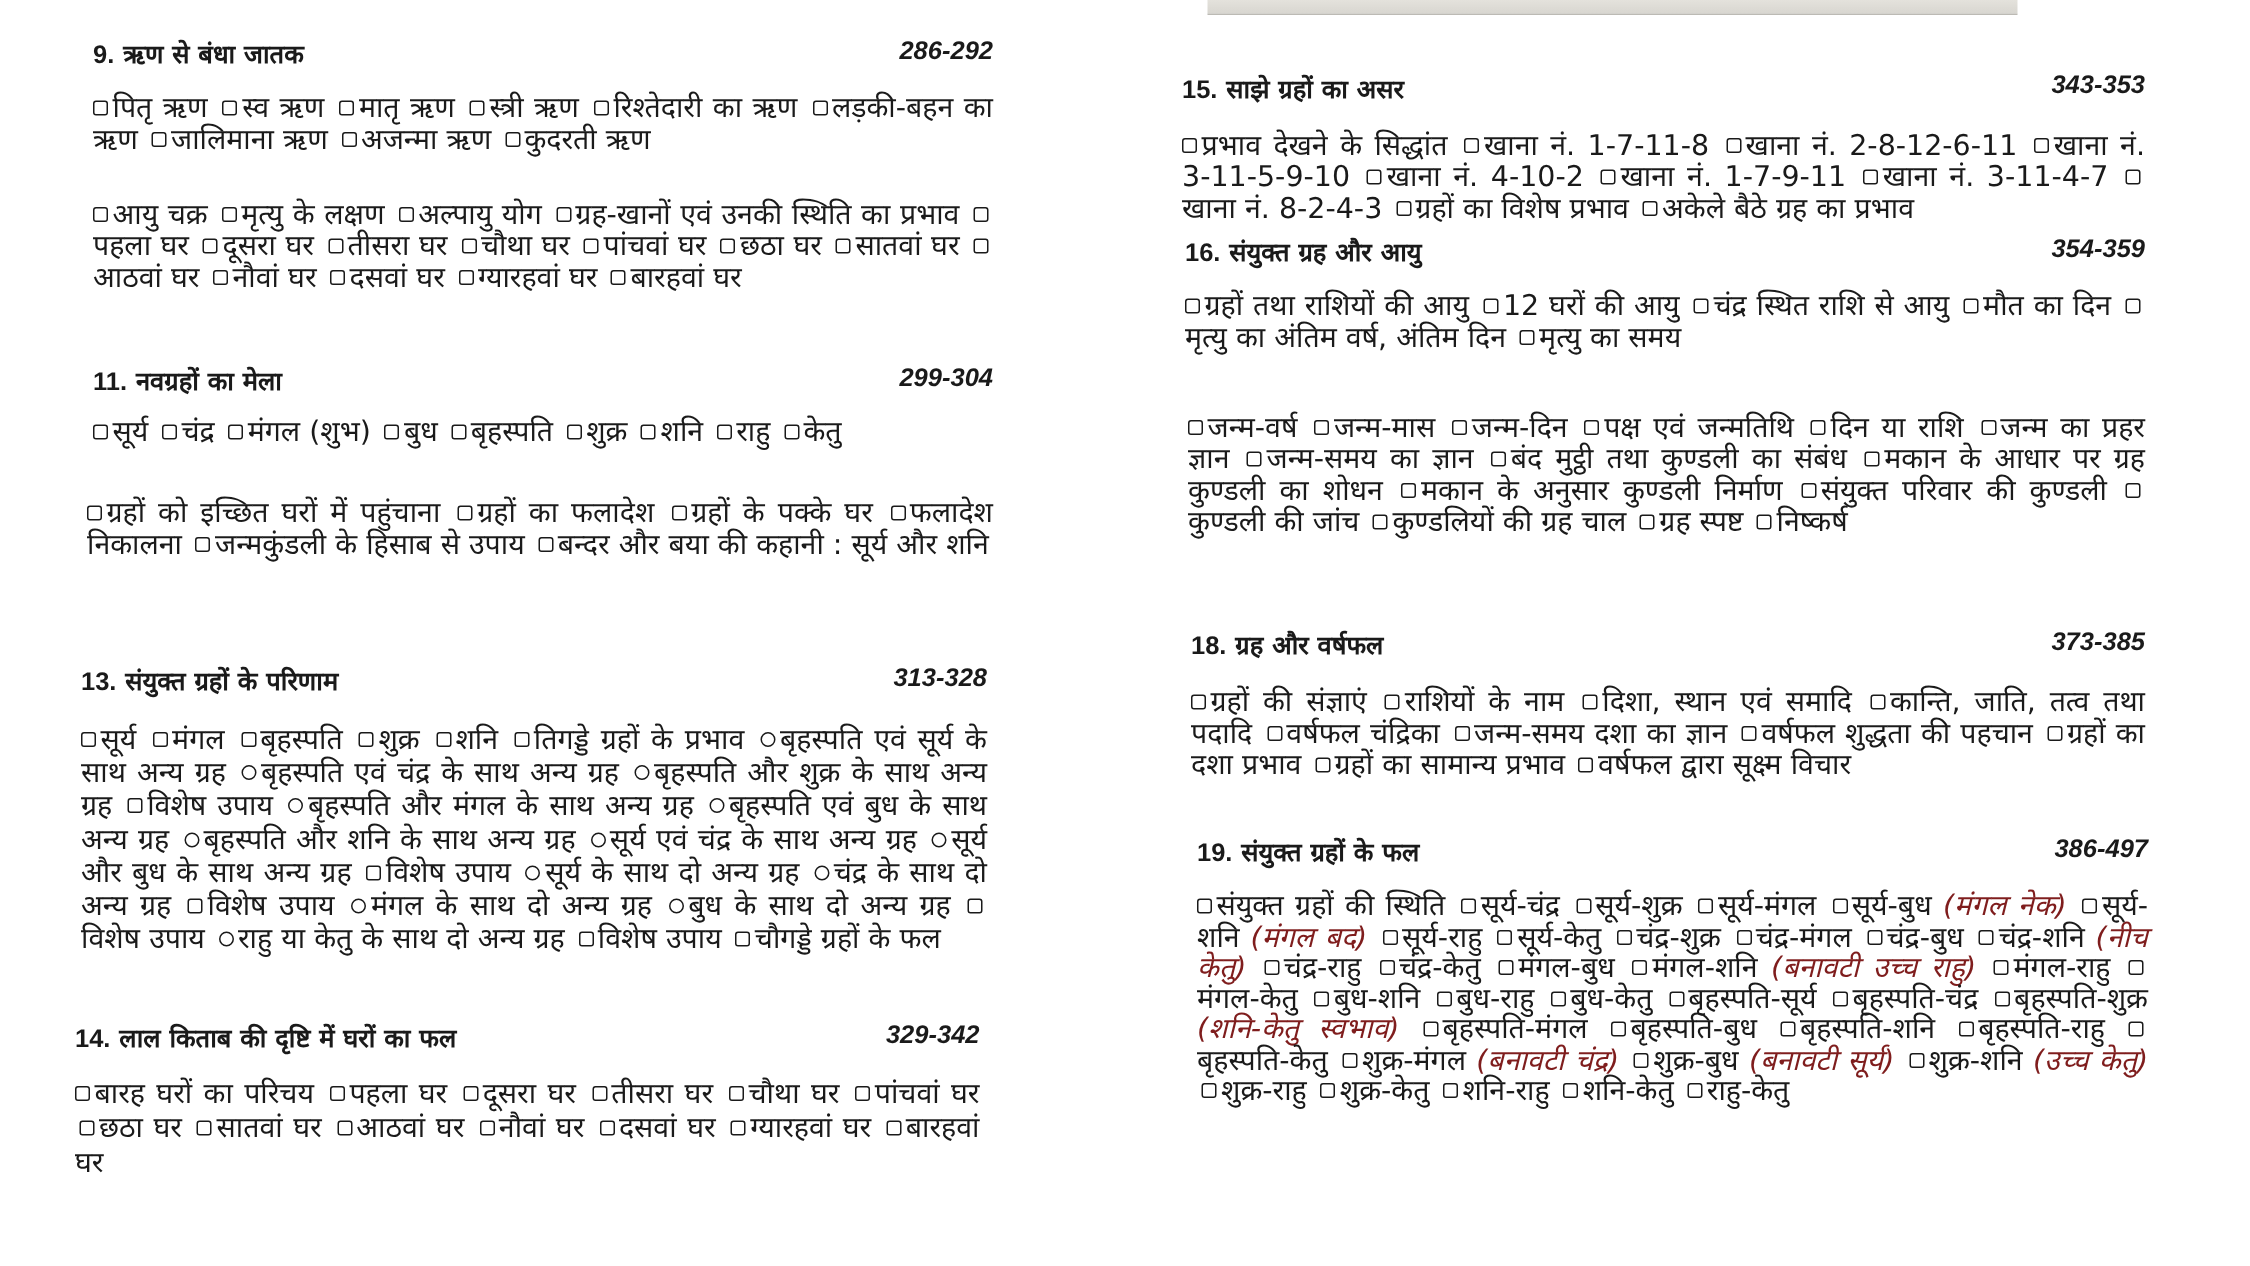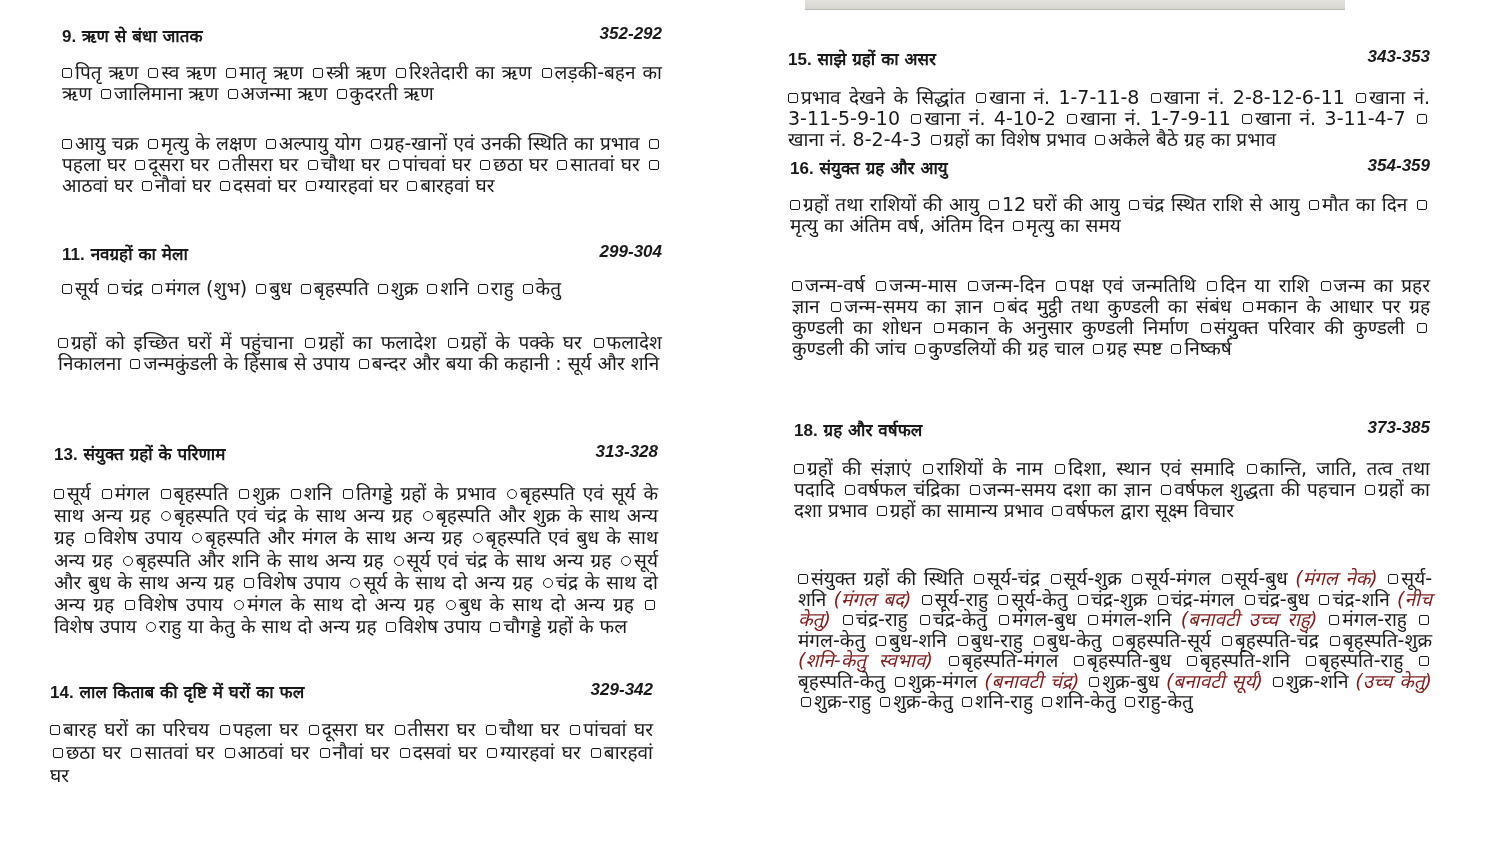--- a/index.html
+++ b/index.html
@@ -50,21 +50,21 @@
 </style>
 </head>
 <body>
 
 <div class="scan-strip"></div>
 
 <div class="page page-left">
   <div class="chapter" style="left:62px; top:24px; width:600px;">
     <div class="ch-head">
         <div class="ch-title"><span class="num">9.</span> <span>ऋण से बंधा जातक</span></div>
-        <div class="ch-pages">352-292</div>
+        <div class="ch-pages">286-292</div>
       </div>
     <div class="ch-body" style="margin-top:12px;"><span class="it"><span class="box"></span><span>पितृ ऋण</span></span> <span class="it"><span class="box"></span><span>स्व ऋण</span></span> <span class="it"><span class="box"></span><span>मातृ ऋण</span></span> <span class="it"><span class="box"></span><span>स्त्री ऋण</span></span> <span class="it"><span class="box"></span><span>रिश्तेदारी का ऋण</span></span> <span class="it"><span class="box"></span><span>लड़की-बहन का ऋण</span></span> <span class="it"><span class="box"></span><span>जालिमाना ऋण</span></span> <span class="it"><span class="box"></span><span>अजन्मा ऋण</span></span> <span class="it"><span class="box"></span><span>कुदरती ऋण</span></span> </div>
   </div>
 
   <div class="chapter" style="left:62px; top:121px; width:600px;">
     <div class="ch-body" style="margin-top:12px;"><span class="it"><span class="box"></span><span>आयु चक्र</span></span> <span class="it"><span class="box"></span><span>मृत्यु के लक्षण</span></span> <span class="it"><span class="box"></span><span>अल्पायु योग</span></span> <span class="it"><span class="box"></span><span>ग्रह-खानों एवं उनकी स्थिति का प्रभाव</span></span> <span class="it"><span class="box"></span><span>पहला घर</span></span> <span class="it"><span class="box"></span><span>दूसरा घर</span></span> <span class="it"><span class="box"></span><span>तीसरा घर</span></span> <span class="it"><span class="box"></span><span>चौथा घर</span></span> <span class="it"><span class="box"></span><span>पांचवां घर</span></span> <span class="it"><span class="box"></span><span>छठा घर</span></span> <span class="it"><span class="box"></span><span>सातवां घर</span></span> <span class="it"><span class="box"></span><span>आठवां घर</span></span> <span class="it"><span class="box"></span><span>नौवां घर</span></span> <span class="it"><span class="box"></span><span>दसवां घर</span></span> <span class="it"><span class="box"></span><span>ग्यारहवां घर</span></span> <span class="it"><span class="box"></span><span>बारहवां घर</span></span> </div>
   </div>
 
   <div class="chapter" style="left:62px; top:242px; width:600px;">
     <div class="ch-head">
@@ -118,15 +118,19 @@
 
   <div class="chapter" style="left:34px; top:418px; width:636px;">
     <div class="ch-head">
         <div class="ch-title"><span class="num">18.</span> <span>ग्रह और वर्षफल</span></div>
         <div class="ch-pages">373-385</div>
       </div>
     <div class="ch-body" style="margin-top:14px;"><span class="it"><span class="box"></span><span>ग्रहों की संज्ञाएं</span></span> <span class="it"><span class="box"></span><span>राशियों के नाम</span></span> <span class="it"><span class="box"></span><span>दिशा, स्थान एवं समादि</span></span> <span class="it"><span class="box"></span><span>कान्ति, जाति, तत्व तथा पदादि</span></span> <span class="it"><span class="box"></span><span>वर्षफल चंद्रिका</span></span> <span class="it"><span class="box"></span><span>जन्म-समय दशा का ज्ञान</span></span> <span class="it"><span class="box"></span><span>वर्षफल शुद्धता की पहचान</span></span> <span class="it"><span class="box"></span><span>ग्रहों का दशा प्रभाव</span></span> <span class="it"><span class="box"></span><span>ग्रहों का सामान्य प्रभाव</span></span> <span class="it"><span class="box"></span><span>वर्षफल द्वारा सूक्ष्म विचार</span></span> </div>
   </div>
 
   <div class="chapter" style="left:38px; top:556px; width:634px;">
+    <div class="ch-head">
+        <div class="ch-title"><span class="num">19.</span> <span>संयुक्त ग्रहों के फल</span></div>
+        <div class="ch-pages">386-497</div>
+      </div>
     <div class="ch-body" style="margin-top:12px; line-height:20.5px;"><span class="it"><span class="box"></span><span>संयुक्त ग्रहों की स्थिति</span></span> <span class="it"><span class="box"></span><span>सूर्य-चंद्र</span></span> <span class="it"><span class="box"></span><span>सूर्य-शुक्र</span></span> <span class="it"><span class="box"></span><span>सूर्य-मंगल</span></span> <span class="it"><span class="box"></span><span>सूर्य-बुध</span> <span class="note">(मंगल नेक)</span></span> <span class="it"><span class="box"></span><span>सूर्य-शनि</span> <span class="note">(मंगल बद)</span></span> <span class="it"><span class="box"></span><span>सूर्य-राहु</span></span> <span class="it"><span class="box"></span><span>सूर्य-केतु</span></span> <span class="it"><span class="box"></span><span>चंद्र-शुक्र</span></span> <span class="it"><span class="box"></span><span>चंद्र-मंगल</span></span> <span class="it"><span class="box"></span><span>चंद्र-बुध</span></span> <span class="it"><span class="box"></span><span>चंद्र-शनि</span> <span class="note">(नीच केतु)</span></span> <span class="it"><span class="box"></span><span>चंद्र-राहु</span></span> <span class="it"><span class="box"></span><span>चंद्र-केतु</span></span> <span class="it"><span class="box"></span><span>मंगल-बुध</span></span> <span class="it"><span class="box"></span><span>मंगल-शनि</span> <span class="note">(बनावटी उच्च राहु)</span></span> <span class="it"><span class="box"></span><span>मंगल-राहु</span></span> <span class="it"><span class="box"></span><span>मंगल-केतु</span></span> <span class="it"><span class="box"></span><span>बुध-शनि</span></span> <span class="it"><span class="box"></span><span>बुध-राहु</span></span> <span class="it"><span class="box"></span><span>बुध-केतु</span></span> <span class="it"><span class="box"></span><span>बृहस्पति-सूर्य</span></span> <span class="it"><span class="box"></span><span>बृहस्पति-चंद्र</span></span> <span class="it"><span class="box"></span><span>बृहस्पति-शुक्र</span> <span class="note">(शनि-केतु स्वभाव)</span></span> <span class="it"><span class="box"></span><span>बृहस्पति-मंगल</span></span> <span class="it"><span class="box"></span><span>बृहस्पति-बुध</span></span> <span class="it"><span class="box"></span><span>बृहस्पति-शनि</span></span> <span class="it"><span class="box"></span><span>बृहस्पति-राहु</span></span> <span class="it"><span class="box"></span><span>बृहस्पति-केतु</span></span> <span class="it"><span class="box"></span><span>शुक्र-मंगल</span> <span class="note">(बनावटी चंद्र)</span></span> <span class="it"><span class="box"></span><span>शुक्र-बुध</span> <span class="note">(बनावटी सूर्य)</span></span> <span class="it"><span class="box"></span><span>शुक्र-शनि</span> <span class="note">(उच्च केतु)</span></span> <span class="it"><span class="box"></span><span>शुक्र-राहु</span></span> <span class="it"><span class="box"></span><span>शुक्र-केतु</span></span> <span class="it"><span class="box"></span><span>शनि-राहु</span></span> <span class="it"><span class="box"></span><span>शनि-केतु</span></span> <span class="it"><span class="box"></span><span>राहु-केतु</span></span> </div>
   </div>
 </div>
 
 </body></html>

